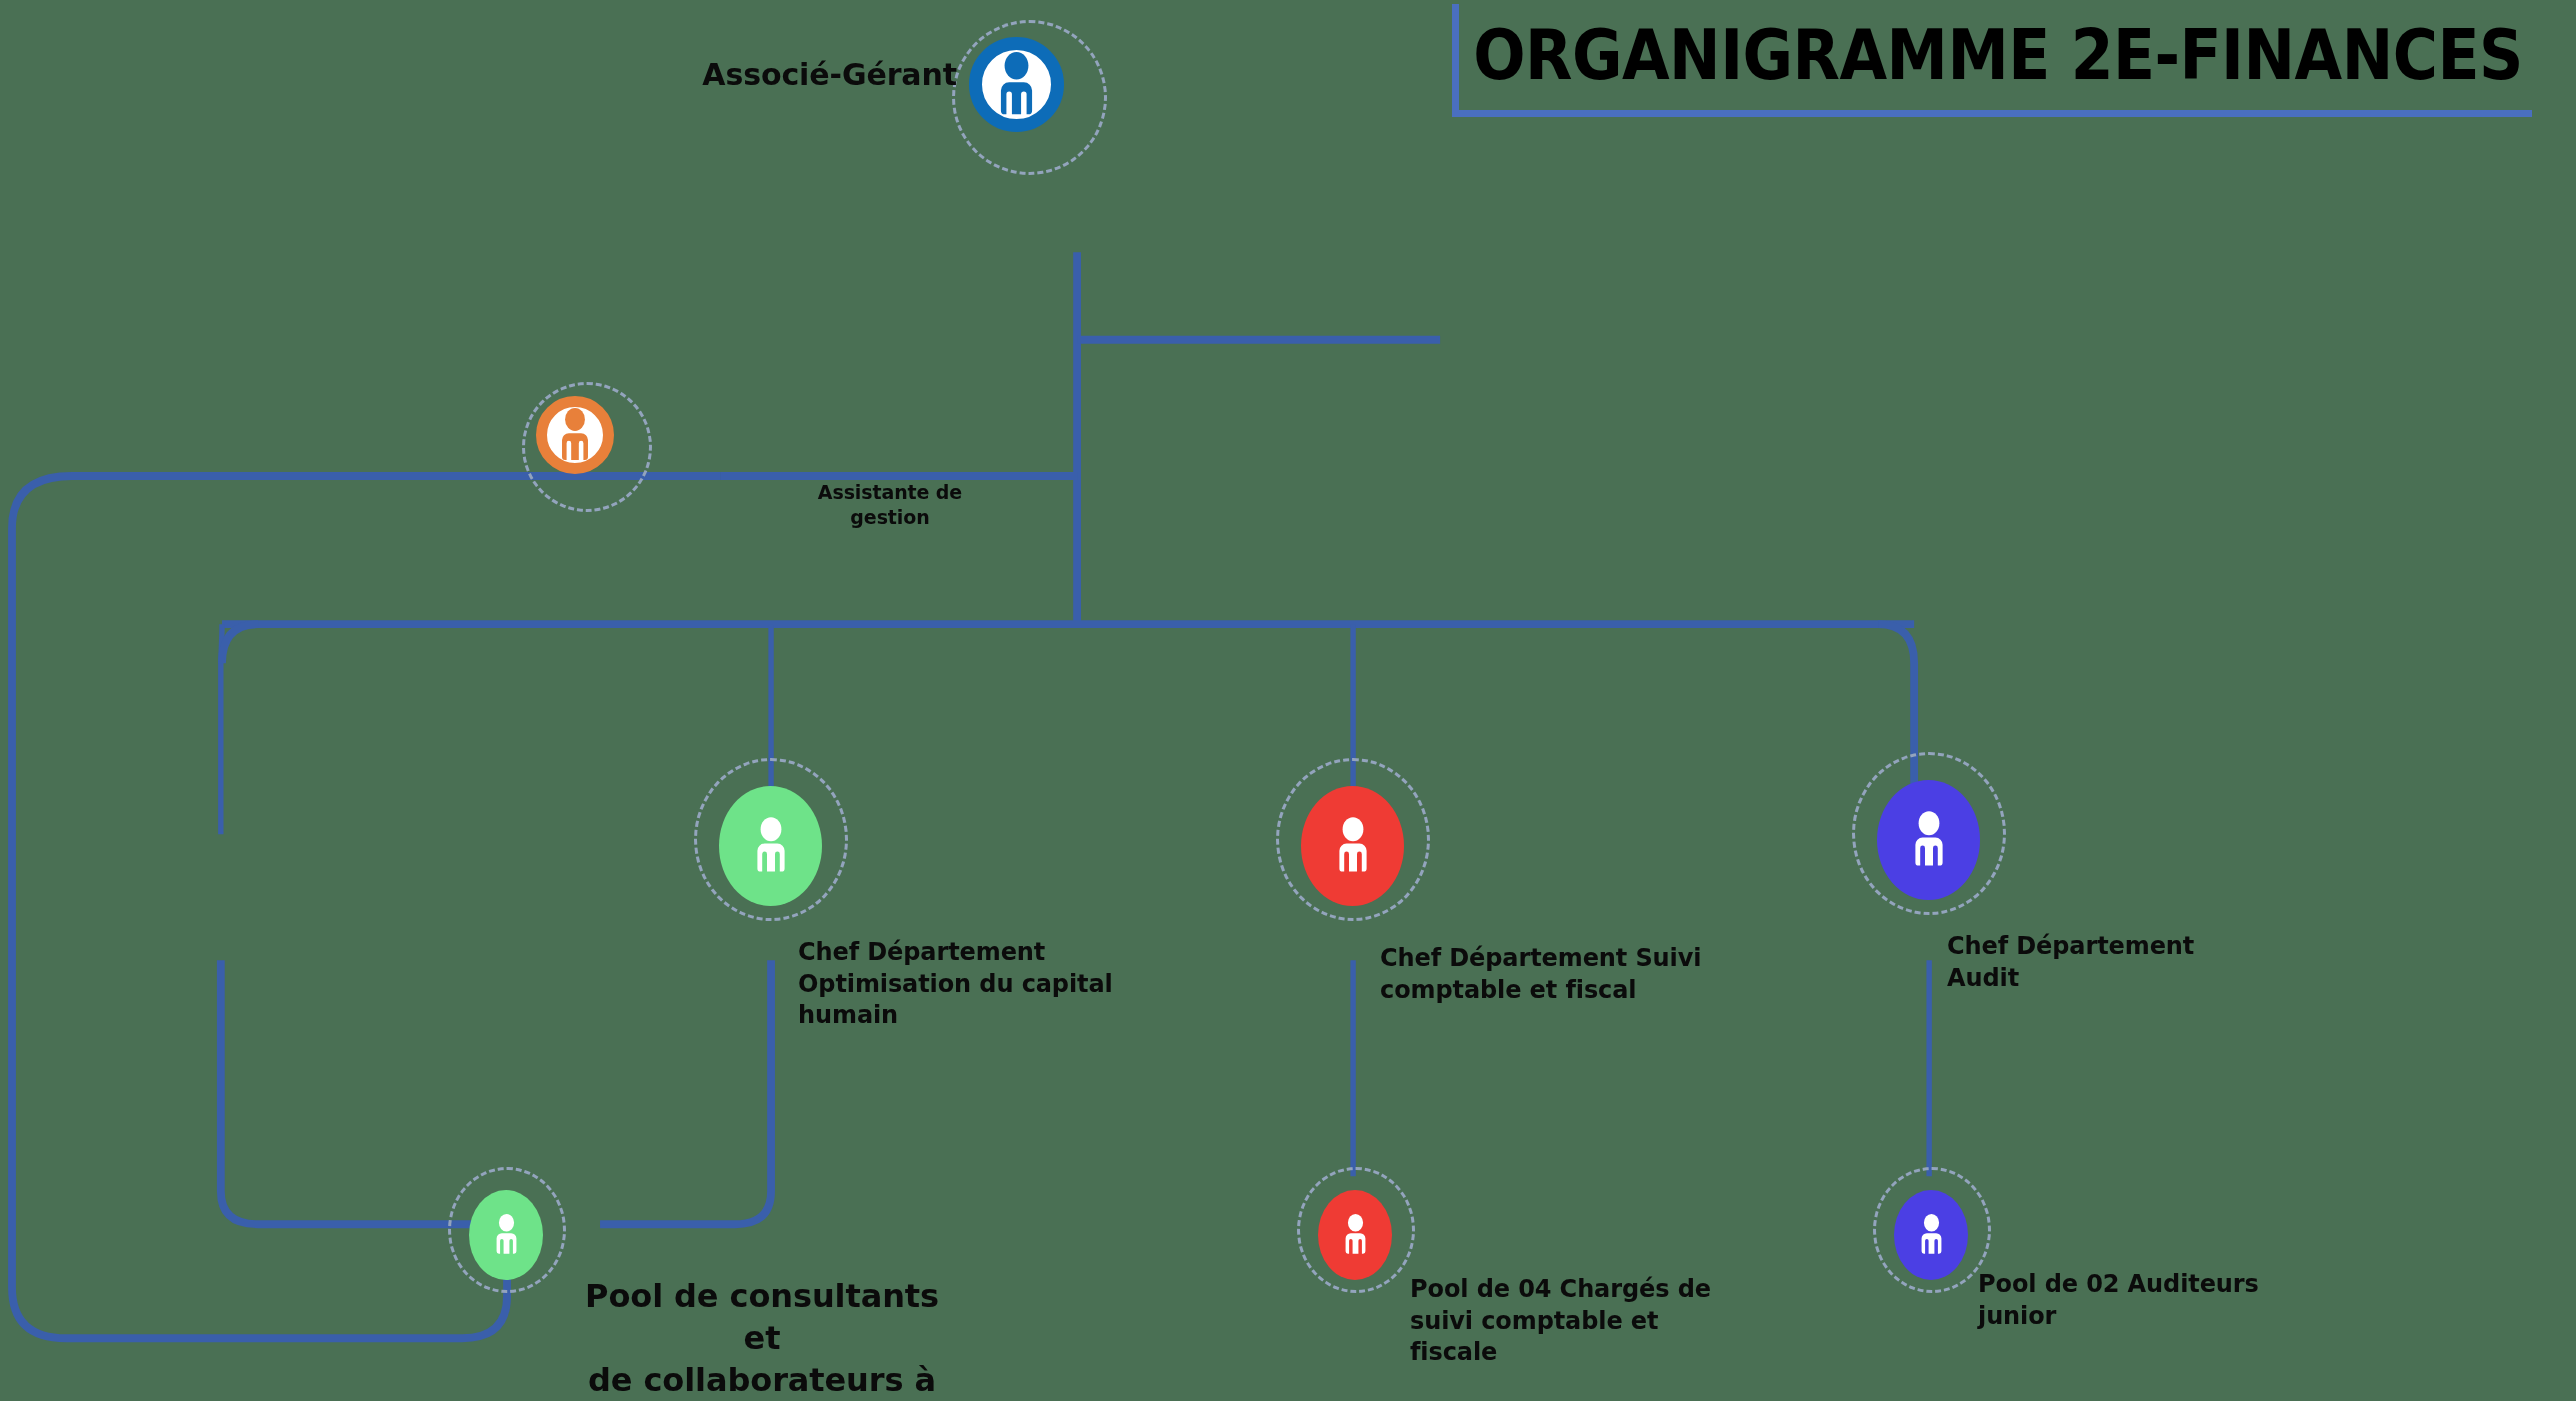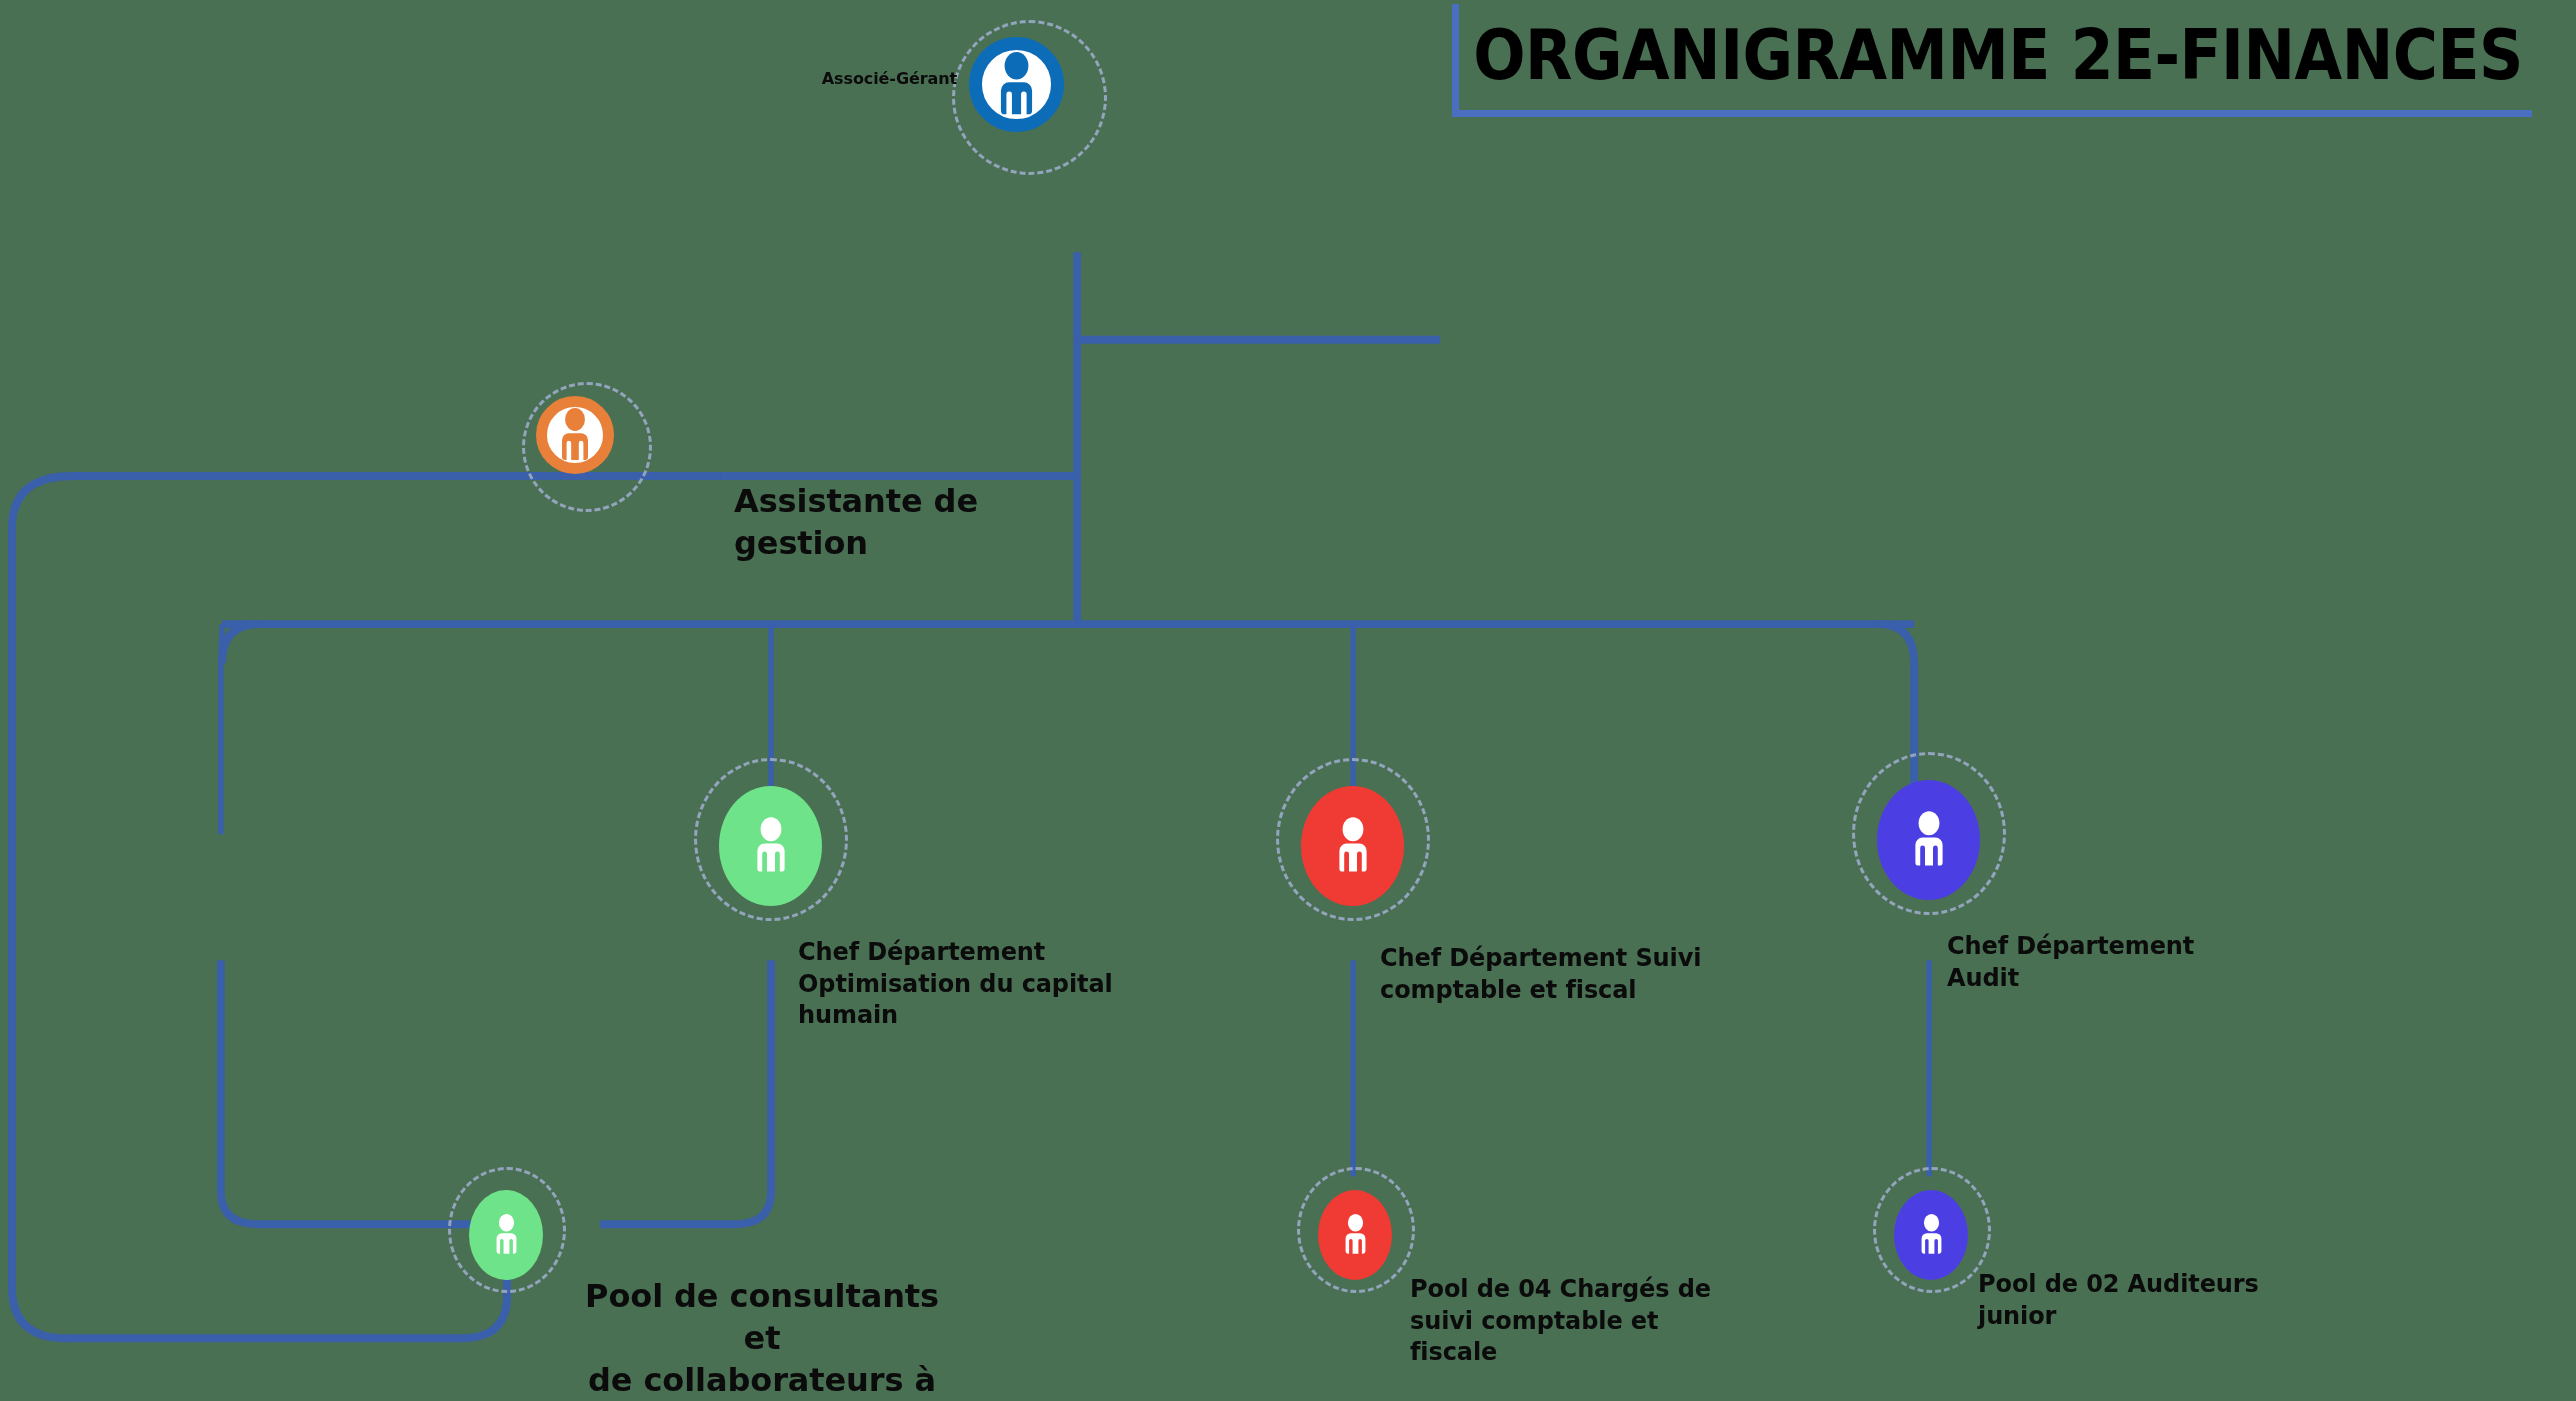--- a/index.html
+++ b/index.html
@@ -158,33 +158,33 @@
   </div>
 
   <div class="node sz-lg" style="left:969px; top:37px; width:216px; height:216px;">
     <div class="dashring" style="left:-17px; top:-17px; width:155px; height:155px; border-width:3.6px;"></div>
     <div class="avatar" style="border-color:#0d6cb8;">
       <svg width="55" height="66" viewBox="0 0 60 72">
         <ellipse cx="30" cy="15" rx="13" ry="15" fill="#0d6cb8"></ellipse>
         <path d="M13,42 a9,9 0 0 1 9,-9 h16 a9,9 0 0 1 9,9 v22 q0,4 -4,4 h-2 v-22 a3,3 0 0 0 -6,0 v22 h-10 v-22 a3,3 0 0 0 -6,0 v22 h-2 q-4,0 -4,-4 z" fill="#0d6cb8"></path>
       </svg>
     </div>
-    <div class="node-label" style="left:-300px; top:31px; width:288px; font-size:16px; text-align:right;">Associé-Gérant</div>
+    <div class="node-label" style="left:-300px; top:18px; width:288px; font-size:30px; text-align:right;">Associé-Gérant</div>
   </div>
 
 
   <div class="node sz-md" style="left:536px; top:396px; width:180px; height:180px;">
     <div class="dashring" style="left:-14.4px; top:-14.4px; width:130px; height:130px; border-width:3px;"></div>
     <div class="avatar" style="border-color:#e8803a;">
       <svg width="46" height="55" viewBox="0 0 60 72">
         <ellipse cx="30" cy="15" rx="13" ry="15" fill="#e8803a"></ellipse>
         <path d="M13,42 a9,9 0 0 1 9,-9 h16 a9,9 0 0 1 9,9 v22 q0,4 -4,4 h-2 v-22 a3,3 0 0 0 -6,0 v22 h-10 v-22 a3,3 0 0 0 -6,0 v22 h-2 q-4,0 -4,-4 z" fill="#e8803a"></path>
       </svg>
     </div>
-    <div class="node-label" style="left:198px; top:84px; width:312px; font-size:32px; text-align:left;">Assistante de
+    <div class="node-label" style="left:198px; top:84px; width:312px; font-size:19px; text-align:center;">Assistante de
 gestion</div>
   </div>
 
 
   <div class="node sz-ch" style="left:711px; top:780px; width:180px; height:180px;">
     <div class="dashring" style="left:-17px; top:-21.6px; width:154px; height:163px; border-width:3px;"></div>
     <div class="avatar" style="left:8.4px; top:6px; width:103px; height:120px; border-radius:50%; background:#6ee389;">
       <svg width="48" height="58" viewBox="0 0 60 72">
         <ellipse cx="30" cy="15" rx="13" ry="15" fill="#ffffff"></ellipse>
         <path d="M13,42 a9,9 0 0 1 9,-9 h16 a9,9 0 0 1 9,9 v22 q0,4 -4,4 h-2 v-22 a3,3 0 0 0 -6,0 v22 h-10 v-22 a3,3 0 0 0 -6,0 v22 h-2 q-4,0 -4,-4 z" fill="#ffffff"></path>

